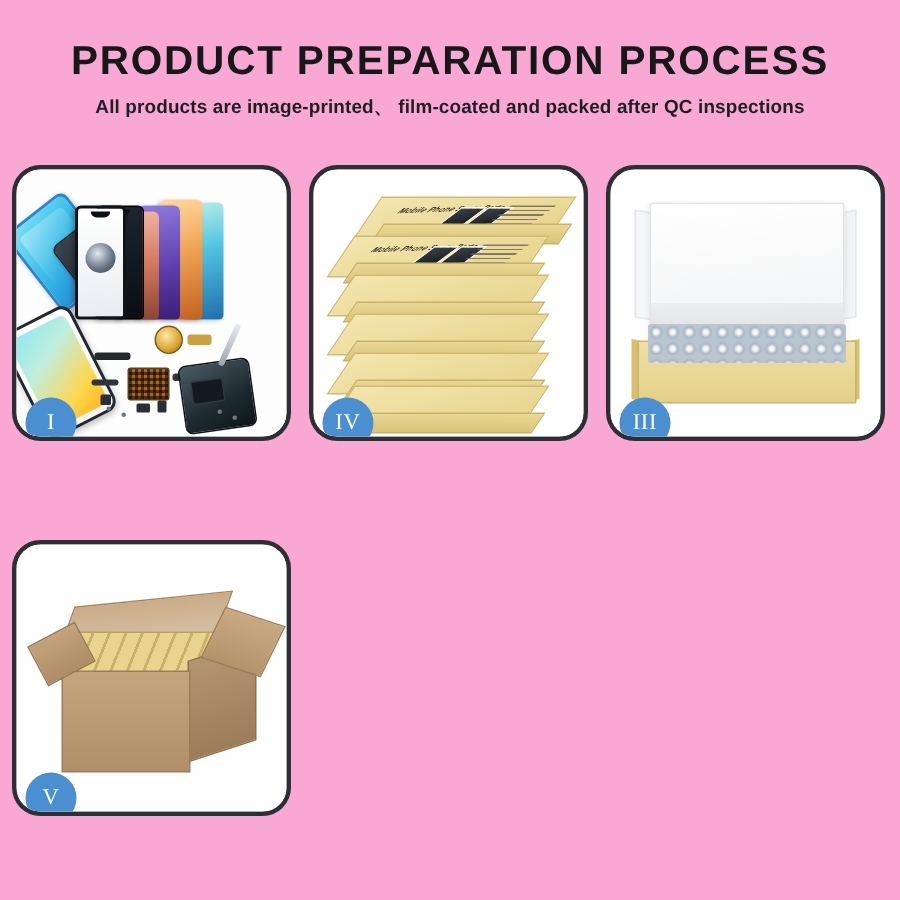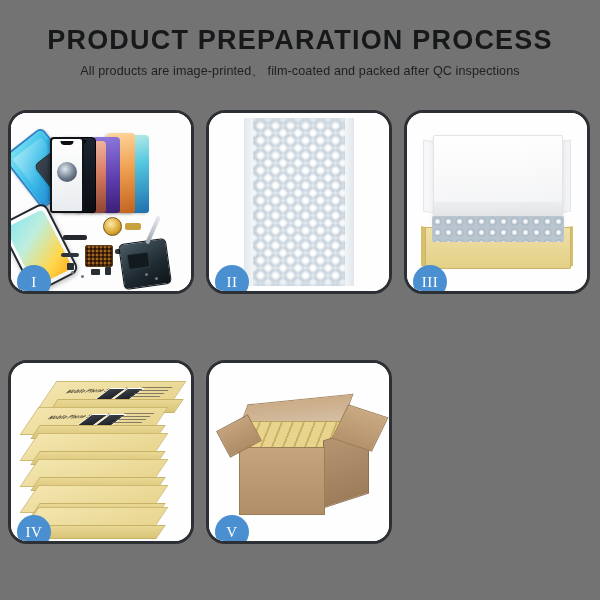--- a/index.html
+++ b/index.html
@@ -1,30 +1,30 @@
 <!DOCTYPE html>
 <html><head>
 <meta charset="utf-8">
 <style>
   html,body{margin:0;padding:0;}
   body{
     width:600px;height:600px;background:#ffffff;
     font-family:"Liberation Sans",sans-serif;
     overflow:hidden;position:relative;
   }
-  .page{width:600px;height:600px;position:relative;background:#737373;}
+  .page{width:600px;height:600px;position:relative;background:#f9a8d4;}
 
   
   .header{padding-top:26px;text-align:center;}
   .title{
     font-size:27px;font-weight:700;letter-spacing:1.2px;
     color:#16181a;line-height:1.05;white-space:nowrap;
   }
   .subtitle{
-    font-size:12.6px;font-weight:400;color:#1d1f21;
+    font-size:12.6px;font-weight:700;color:#1d1f21;
     margin-top:9px;letter-spacing:.1px;white-space:nowrap;
   }
 
   
   .grid{
     position:absolute;left:8px;top:110px;
     width:584px;
     display:grid;grid-template-columns:repeat(3,186px);
     grid-template-rows:184px 184px;
     column-gap:12px;row-gap:66px;
@@ -305,93 +305,81 @@
           <div class="scr" style="left:86px;top:54px"></div>
           <div class="scr" style="left:96px;top:58px"></div>
           <div class="pt" style="left:8px;top:44px;width:7px;height:7px;"></div>
           <div class="pt" style="left:32px;top:50px;width:9px;height:6px;"></div>
           <div class="pt" style="left:46px;top:48px;width:6px;height:8px;"></div>
         </div>
       </div>
       <div class="badge">I</div>
     </div>
 
+
     <div class="panel">
       <div class="scene">
-        <div class="bw-wrap">
-          <div class="bubbles"></div>
-          <div class="bw-edge"></div>
-          <div class="bw-edge b"></div>
-          <div class="bw-sheen"></div>
-          <div class="bw-sheen r"></div>
+        <div class="stack">
+          <div class="sbox" style="left:28px;top:0;">
+            <div class="top">
+              <div class="lbl">Mobile Phone Spare Parts</div>
+              <div class="scr-img" style="left:52px;"></div>
+              <div class="scr-img" style="left:70px;"></div>
+              <div class="lines"></div>
+            </div>
+            <div class="front"></div>
+          </div>
+          <div class="sbox" style="left:10px;top:26px;">
+            <div class="top">
+              <div class="lbl">Mobile Phone Spare Parts</div>
+              <div class="scr-img" style="left:52px;"></div>
+              <div class="scr-img" style="left:70px;"></div>
+              <div class="lines"></div>
+            </div>
+            <div class="front"></div>
+          </div>
+          <div class="sbox" style="left:10px;top:52px;">
+              <div class="top"></div>
+              <div class="front"></div>
+            </div>
+          <div class="sbox" style="left:10px;top:78px;">
+              <div class="top"></div>
+              <div class="front"></div>
+            </div>
+          <div class="sbox" style="left:10px;top:104px;">
+              <div class="top"></div>
+              <div class="front"></div>
+            </div>
+          <div class="sbox" style="left:10px;top:126px;">
+              <div class="top"></div>
+              <div class="front"></div>
+            </div>
         </div>
       </div>
-      <div class="badge">II</div>
+      <div class="badge">IV</div>
     </div>
 
     <div class="panel">
       <div class="scene">
         <div class="b3">
           <div class="lidflapL"></div>
           <div class="lidflapR"></div>
           <div class="lid3"></div>
           <div class="cornerL"></div>
           <div class="cornerR"></div>
           <div class="base3">
               <div class="fill"></div>
             </div>
         </div>
       </div>
       <div class="badge">III</div>
     </div>
 
     <div class="panel">
       <div class="scene">
-        <div class="stack">
-          <div class="sbox" style="left:28px;top:0;">
-            <div class="top">
-              <div class="lbl">Mobile Phone Spare Parts</div>
-              <div class="scr-img" style="left:52px;"></div>
-              <div class="scr-img" style="left:70px;"></div>
-              <div class="lines"></div>
-            </div>
-            <div class="front"></div>
-          </div>
-          <div class="sbox" style="left:10px;top:26px;">
-            <div class="top">
-              <div class="lbl">Mobile Phone Spare Parts</div>
-              <div class="scr-img" style="left:52px;"></div>
-              <div class="scr-img" style="left:70px;"></div>
-              <div class="lines"></div>
-            </div>
-            <div class="front"></div>
-          </div>
-          <div class="sbox" style="left:10px;top:52px;">
-              <div class="top"></div>
-              <div class="front"></div>
-            </div>
-          <div class="sbox" style="left:10px;top:78px;">
-              <div class="top"></div>
-              <div class="front"></div>
-            </div>
-          <div class="sbox" style="left:10px;top:104px;">
-              <div class="top"></div>
-              <div class="front"></div>
-            </div>
-          <div class="sbox" style="left:10px;top:126px;">
-              <div class="top"></div>
-              <div class="front"></div>
-            </div>
-        </div>
-      </div>
-      <div class="badge">IV</div>
-    </div>
-
-    <div class="panel">
-      <div class="scene">
         <div class="c5">
           <div class="flapBack"></div>
           <div class="inner"></div>
           <div class="fillrow"></div>
           <div class="bodyR"></div>
           <div class="bodyF"></div>
           <div class="flapL"></div>
           <div class="flapR"></div>
         </div>
       </div>

